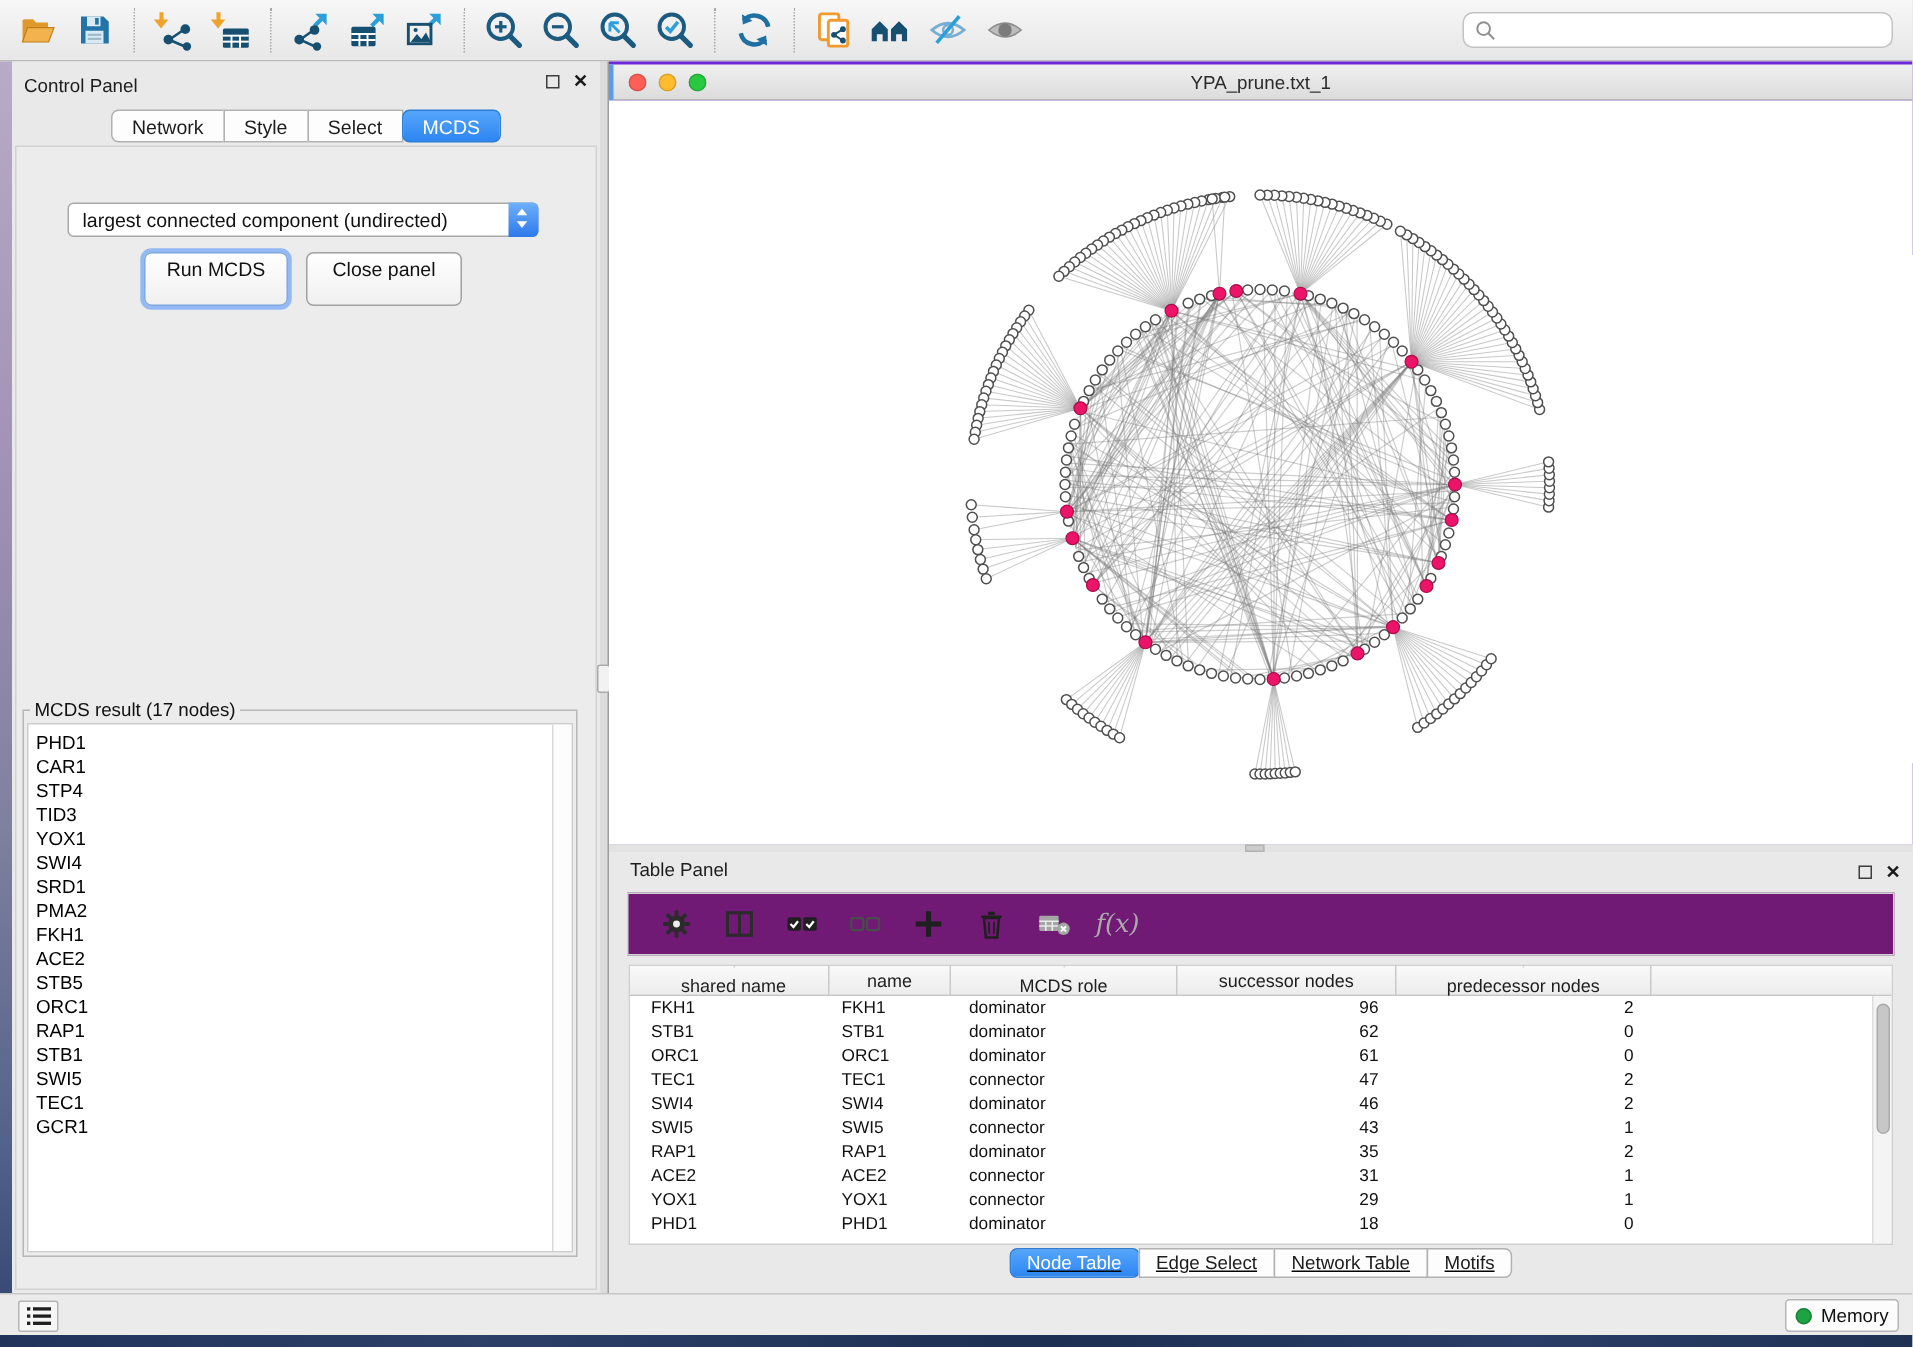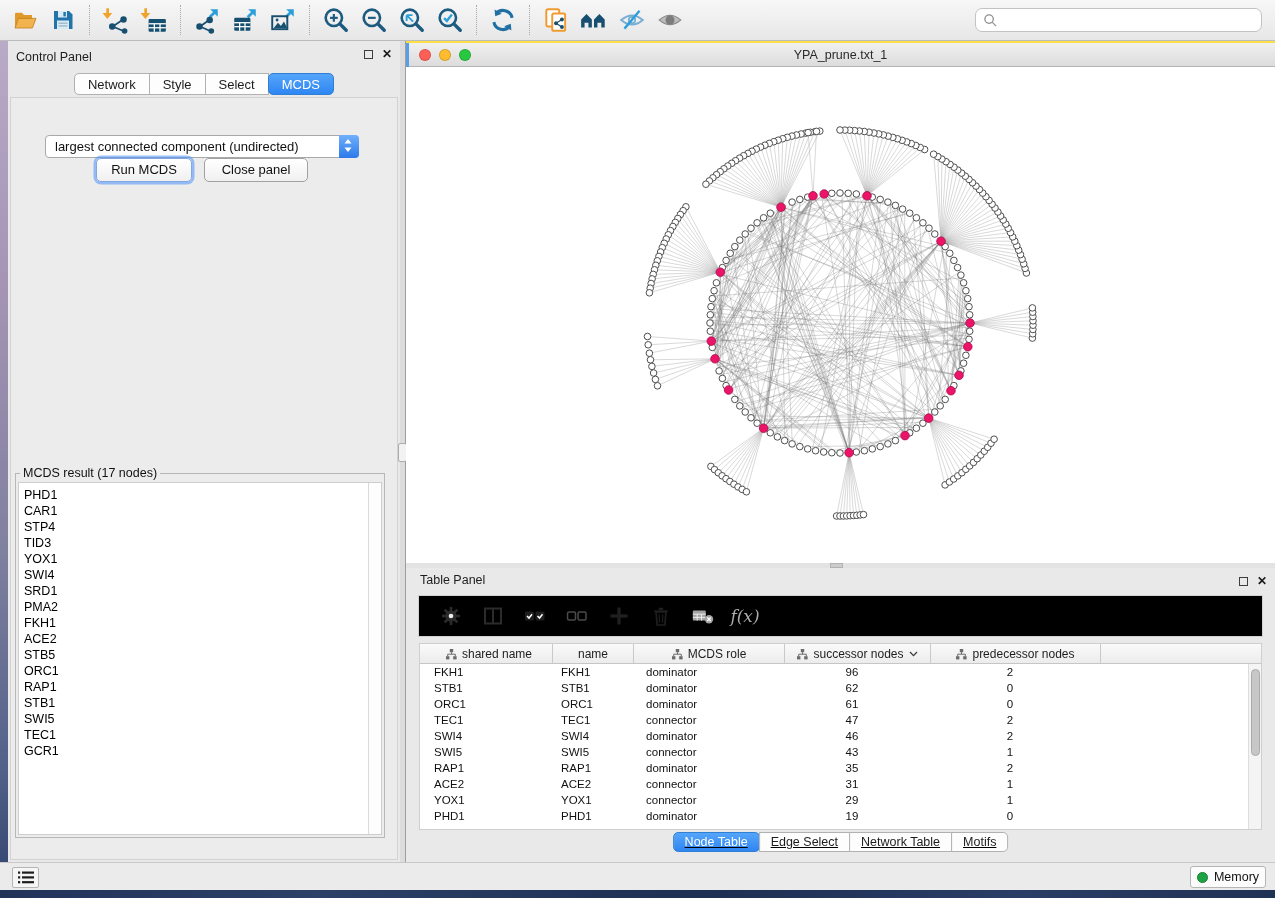--- a/index.html
+++ b/index.html
@@ -40,73 +40,73 @@
   .seg-tab:last-child { border-radius:0 5px 5px 0; }
   .seg-tab.active { background:linear-gradient(#55a5fa,#2e86f2); border-color:#2f7fd6; color:#fff; border-radius:5px; }
   #cp-content { position:absolute; left:2px; right:2px; top:56px; bottom:2px;
     background:#ececec; border:1px solid #d2d2d2; }
   #opt-label { position:absolute; top:15px; left:0; right:0; text-align:center; font-size:13px; color:#111; }
   #criterion-dropdown { position:absolute; left:34px; top:37px; width:314px; height:23px;
     background:#fff; border:1px solid #a9a9a9; border-radius:4px; font-size:13px; color:#111;
     line-height:21px; padding-left:9px; cursor:default; }
   #dd-stepper { position:absolute; right:-1px; top:-1px; width:20px; height:23px;
     background:linear-gradient(#6fb0fb,#2d79ea); border-radius:0 4px 4px 0; }
-  .cp-btn { position:absolute; top:60px; height:24px; background:linear-gradient(#ffffff,#f0f0f0);
+  .cp-btn { position:absolute; top:70px; height:36px; background:linear-gradient(#ffffff,#f0f0f0);
     border:1px solid #a2a2a2; border-radius:5px; font-size:13px; color:#111; text-align:center; line-height:22px; cursor:default; }
   #run-btn { left:85px; width:96px; box-shadow:0 0 0 2.5px rgba(77,144,254,.55); border-color:#7fa9e0; }
   #close-btn { left:193px; width:104px; }
   #mcds-fieldset { position:absolute; left:4px; right:12px; top:368px; height:372px;
     border:1px solid #b7b7b7; }
   #mcds-fieldset legend { font-size:12.5px; color:#111; margin-left:4px; padding:0 3px; }
   #mcds-list-box { position:absolute; left:2px; right:2px; top:2px; bottom:2px; background:#fff;
     border:1px solid #cdcdcd; overflow:hidden; }
   .mcds-item { font-size:12.5px; line-height:16px; padding-left:5px; color:#000; }
   #mcds-scroll { position:absolute; right:0; top:0; bottom:0; width:13px; background:#fdfdfd; border-left:1px solid #dadada; }
   #mcds-list-items { position:absolute; left:0; right:14px; top:4px; bottom:0; }
 
   
   #v-splitter { left:400px; top:41px; width:6px; height:821px; background:#dcdcdc; border-right:1px solid #9d9d9d; }
   #v-handle { position:absolute; left:-2px; top:402px; width:9px; height:19px;
     background:#f2f2f2; border:1px solid #ababab; border-radius:2px; }
   #h-splitter { left:406px; top:563px; width:869px; height:5px; background:#e3e3e3; }
   #h-handle { position:absolute; left:424px; top:0px; width:13px; height:5px; background:#cccccc; border:1px solid #b3b3b3; }
 
   
-  #network-window { left:406px; top:41px; width:869px; height:522px; background:#fde047; }
+  #network-window { left:406px; top:41px; width:869px; height:522px; background:#6d28d9; }
   #nw-titlebar { position:absolute; left:0; top:2px; width:869px; height:24px;
     background:linear-gradient(#f0f0f0,#dcdcdc); border-bottom:1px solid #b5b5b5; }
   #nw-focus { position:absolute; left:0; top:0; width:3px; height:24px; background:#5b9ce6; }
   .tl { position:absolute; top:6px; width:12px; height:12px; border-radius:50%; }
   #nw-title { position:absolute; left:0; right:0; top:5px; text-align:center; font-size:12.5px; color:#2b2b2b; }
   #nw-canvas { position:absolute; left:0; top:26px; width:869px; height:496px; background:#fff; }
   line.mesh { stroke:#787878; stroke-opacity:.36; stroke-width:.8; }
   line.fan  { stroke:#9b9b9b; stroke-opacity:.55; stroke-width:.7; }
   circle.ring, circle.leaf { fill:#fff; stroke:#4f4f4f; stroke-width:1; }
   circle.hub { fill:#ec1468; stroke:#a80d4b; stroke-width:.8; }
 
   
   #table-panel { left:406px; top:568px; width:869px; height:294px; background:#e9e9e9; }
   #tp-title { position:absolute; left:14px; top:5px; }
   #tp-toolbar { position:absolute; left:12px; right:12px; top:27px; height:42px;
-    background:#000000; border:1px solid #d2d2d2; display:flex; align-items:center; padding-left:20px; gap:18px; }
+    background:#701a75; border:1px solid #d2d2d2; display:flex; align-items:center; padding-left:20px; gap:18px; }
   .tp-icon { width:24px; height:24px; display:flex; align-items:center; justify-content:center; cursor:default; }
   .fx-text { font-family:"DejaVu Serif", serif; font-style:italic; font-size:17px; color:#ababab; }
   #table-wrap { position:absolute; left:13px; top:75px; width:843px; height:187px;
     background:#fff; border:1px solid #cfcfcf; overflow:hidden; }
   #table-header { display:flex; height:20px; background:linear-gradient(#fafafa,#ececec);
     border-bottom:1px solid #c6c6c6; padding-left:6px; }
   .hcell { display:flex; align-items:center; justify-content:center; gap:5px;
-    border-right:1px solid #c9c9c9; font-size:12px; color:#1e1e1e; height:20px; cursor:default; }
+    border-right:1px solid #c9c9c9; font-size:12px; color:#1e1e1e; height:20px; cursor:default;flex-direction:column; }
   .c0 { width:127px; } .c1 { width:81px; } .c2 { width:151px; } .c3 { width:146px; } .c4 { width:170px; }
   #table-body { position:absolute; left:0; right:14px; top:20px; bottom:0; }
   .trow { display:flex; height:16px; line-height:16px; font-size:11.5px; color:#111; padding-left:6px; }
   .tcell { overflow:hidden; white-space:nowrap; }
   .tcell.c0, .tcell.c1 { padding-left:8px; }
   .tcell.c2 { padding-left:12px; }
-  .tcell.c3, .tcell.c4 { text-align:center; padding-right:12px; }
+  .tcell.c3, .tcell.c4 { text-align:right; padding-right:12px; }
   #table-vscroll { position:absolute; right:0; top:20px; bottom:0; width:13px; background:#f4f4f4; border-left:1px solid #ddd; }
   #table-vthumb { position:absolute; left:1.5px; top:5px; width:9px; height:87px;
     background:#c7c7c7; border:1px solid #ababab; border-radius:5px; }
   #tp-tabs { position:absolute; top:264px; left:50%; transform:translateX(-50%);text-decoration:underline; }
   #tp-tabs .seg-tab { height:20px; line-height:19px; font-size:12.5px; padding:0 11px; }
 
   
   #status-bar { left:0; top:862px; width:1275px; height:28px; background:#ebebeb; border-top:1px solid #c8c8c8; }
   #list-btn { position:absolute; left:12px; top:4px; width:27px; height:21px;
     background:#f6f6f6; border:1px solid #b5b5b5; border-radius:2px; display:flex; align-items:center; justify-content:center; }
@@ -1169,21 +1169,21 @@
           <div class="tcell c0">YOX1</div>
           <div class="tcell c1">YOX1</div>
           <div class="tcell c2">connector</div>
           <div class="tcell c3">29</div>
           <div class="tcell c4">1</div>
         </div>
         <div class="trow">
           <div class="tcell c0">PHD1</div>
           <div class="tcell c1">PHD1</div>
           <div class="tcell c2">dominator</div>
-          <div class="tcell c3">19</div>
+          <div class="tcell c3">18</div>
           <div class="tcell c4">0</div>
         </div>
       </div>
     <div id="table-vscroll">
       <div id="table-vthumb"></div>
     </div>
   </div>
   <div id="tp-tabs" class="seg-tabs">
       <div class="seg-tab active">Node Table</div>
       <div class="seg-tab">Edge Select</div>

